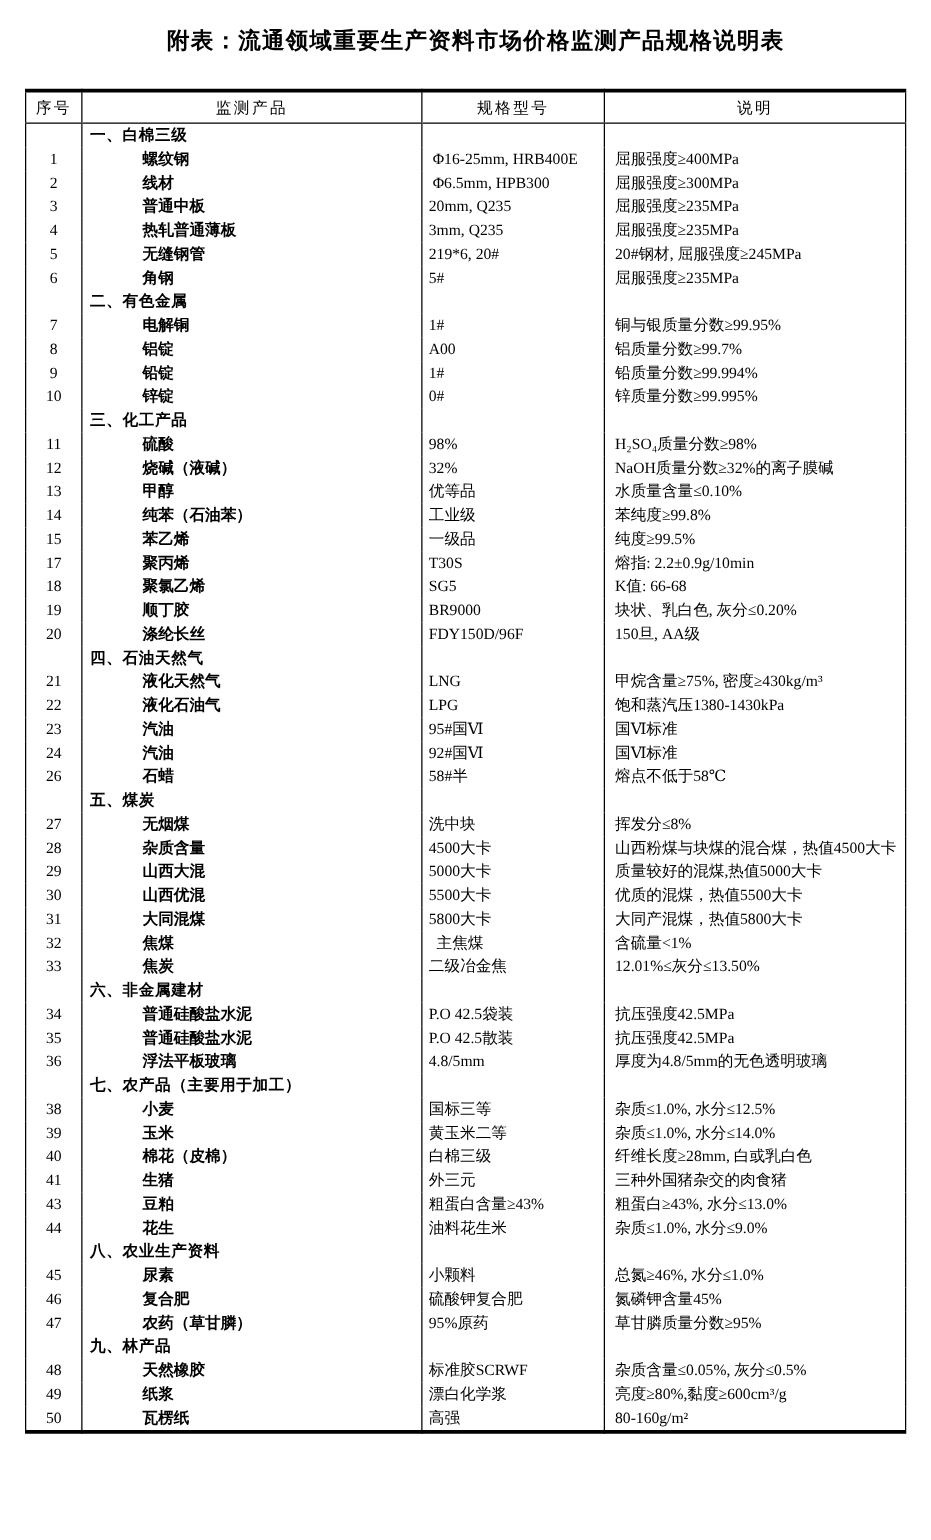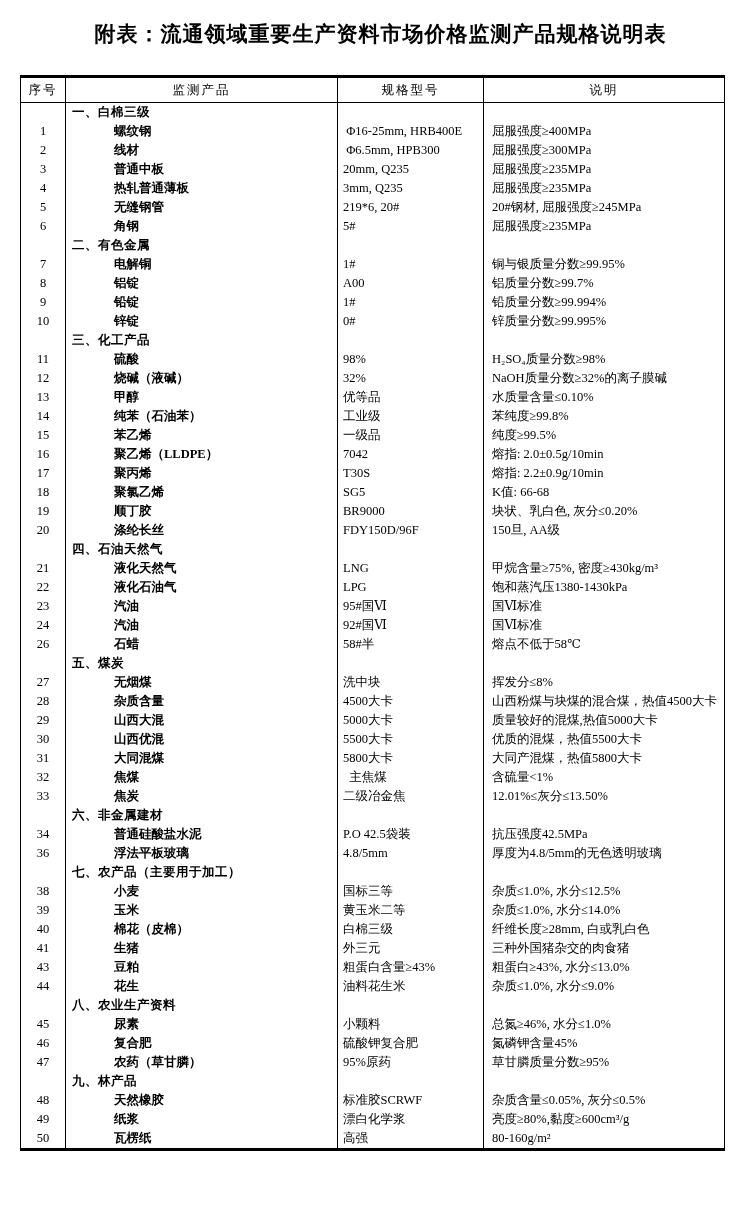--- a/index.html
+++ b/index.html
@@ -3,21 +3,21 @@
 <meta charset="utf-8">
 <style>
   html,body{margin:0;padding:0;}
   body{
     width:745px;height:1232px;background:#ffffff;color:#000;
     font-family:"Liberation Serif","DejaVu Serif",serif;
     -webkit-font-smoothing:antialiased;
   }
   .title{
     padding-top:20px;text-align:center;font-weight:bold;
-    font-size:21px;letter-spacing:1px;padding-left:16px;
+    font-size:18px;letter-spacing:1px;padding-left:16px;
   }
   table.spec-table{
     border-collapse:collapse;table-layout:fixed;
     margin:27px 0 0 20px;width:704px;
     border-top:3px solid #000;border-bottom:3px solid #000;
     border-left:1px solid #000;border-right:1px solid #000;
   }
   col.c-no{width:45px;}
   col.c-product{width:272px;}
   col.c-spec{width:146px;}
@@ -163,26 +163,20 @@
         <td class="spec">工业级</td>
         <td class="desc">苯纯度≥99.8%</td>
       </tr>
       <tr class="item">
         <td class="no">15</td>
         <td class="product">苯乙烯</td>
         <td class="spec">一级品</td>
         <td class="desc">纯度≥99.5%</td>
       </tr>
       <tr class="item">
-        <td class="no">16</td>
-        <td class="product">聚乙烯（LLDPE）</td>
-        <td class="spec">7042</td>
-        <td class="desc">熔指: 2.0±0.5g/10min</td>
-      </tr>
-      <tr class="item">
         <td class="no">17</td>
         <td class="product">聚丙烯</td>
         <td class="spec">T30S</td>
         <td class="desc">熔指: 2.2±0.9g/10min</td>
       </tr>
       <tr class="item">
         <td class="no">18</td>
         <td class="product">聚氯乙烯</td>
         <td class="spec">SG5</td>
         <td class="desc">K值: 66-68</td>
@@ -289,20 +283,26 @@
         <td class="spec"></td>
         <td class="desc"></td>
       </tr>
       <tr class="item">
         <td class="no">34</td>
         <td class="product">普通硅酸盐水泥</td>
         <td class="spec">P.O 42.5袋装</td>
         <td class="desc">抗压强度42.5MPa</td>
       </tr>
       <tr class="item">
+        <td class="no">35</td>
+        <td class="product">普通硅酸盐水泥</td>
+        <td class="spec">P.O 42.5散装</td>
+        <td class="desc">抗压强度42.5MPa</td>
+      </tr>
+      <tr class="item">
         <td class="no">36</td>
         <td class="product">浮法平板玻璃</td>
         <td class="spec">4.8/5mm</td>
         <td class="desc">厚度为4.8/5mm的无色透明玻璃</td>
       </tr>
       <tr class="section">
         <td class="no"></td>
         <td class="product">七、农产品（主要用于加工）</td>
         <td class="spec"></td>
         <td class="desc"></td>

